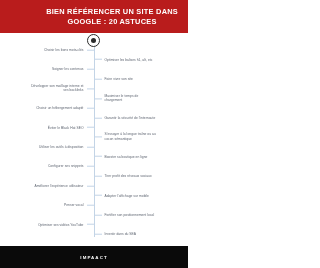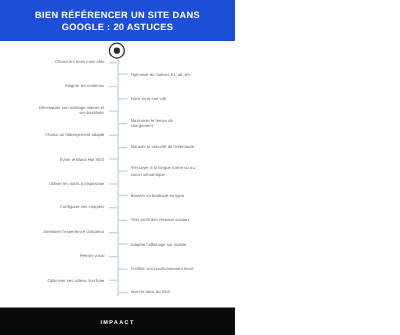--- a/index.html
+++ b/index.html
@@ -12,24 +12,24 @@
     background: #ffffff;
     font-family: "Liberation Sans", sans-serif;
     overflow: hidden;
     position: relative;
   }
 
   
   .header {
     width: 188px;
     height: 33px;
-    background: #1d4ed8;
+    background: #b91c1c;
     display: flex;
     flex-direction: column;
-    align-items: center;
+    align-items: flex-end;
     justify-content: center;
     box-sizing: border-box;
     padding: 0 10px;
   }
   .header-title {
     color: #ffffff;
     font-size: 7.4px;
     font-weight: bold;
     line-height: 10px;
     letter-spacing: 0.25px;

